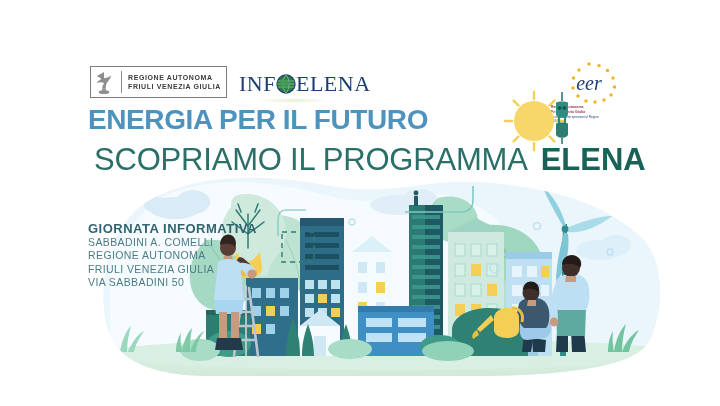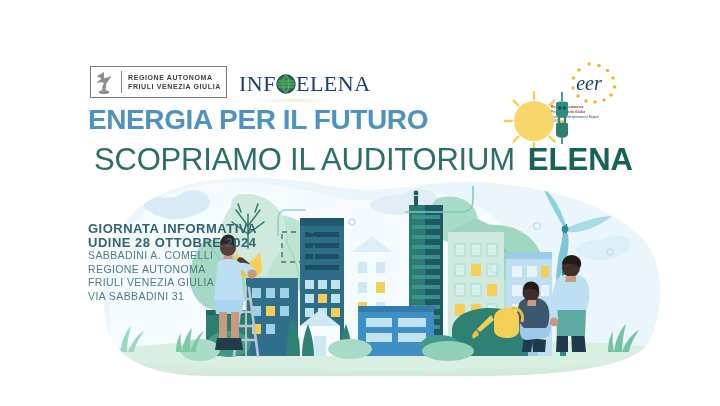--- a/index.html
+++ b/index.html
@@ -527,26 +527,25 @@
       <circle cx="17.4" cy="16" r="1.8" fill="#145048"></circle>
       <path d="M12 25 L12 31" stroke="#2e8d7e" stroke-width="2.2"></path>
       <path d="M18 25 L18 31" stroke="#2e8d7e" stroke-width="2.2"></path>
       <path d="M9 32 C9 30 21 30 21 32 L21 42 C21 47 9 47 9 42 Z" fill="#2e7d72"></path>
       <path d="M15 46 L15 52" stroke="#2e7d72" stroke-width="1.6"></path>
     </svg>
 
     <div class="line1">ENERGIA PER IL FUTURO</div>
 
     <div class="line2">
-      <span>SCOPRIAMO IL AUDITORIUM</span><span class="plug-gap"></span><span class="elena">ELENA</span>
+      <span>SCOPRIAMO IL PROGRAMMA</span><span class="plug-gap"></span><span class="elena">ELENA</span>
     </div>
   </div>
 
   <div class="info">
     <div class="i-bold">GIORNATA INFORMATIVA</div>
-    <div class="i-bold">UDINE 28 OTTOBRE 2024</div>
     <div class="i-reg">SABBADINI A. COMELLI</div>
     <div class="i-reg">REGIONE AUTONOMA</div>
     <div class="i-reg">FRIULI VENEZIA GIULIA</div>
-    <div class="i-reg">VIA SABBADINI 31</div>
+    <div class="i-reg">VIA SABBADINI 50</div>
   </div>
 
 </div>
 
 </body></html>

